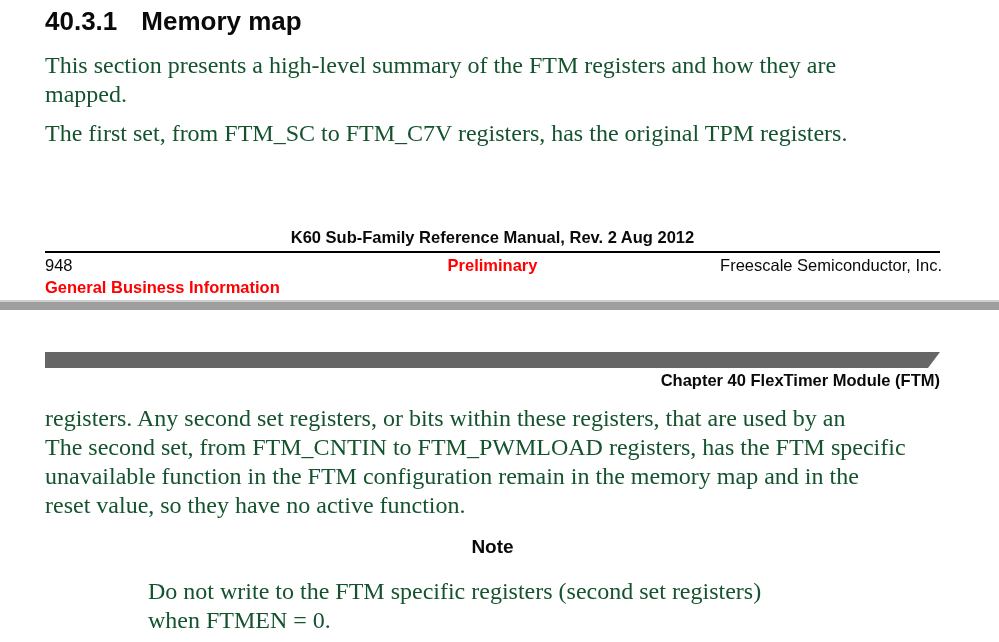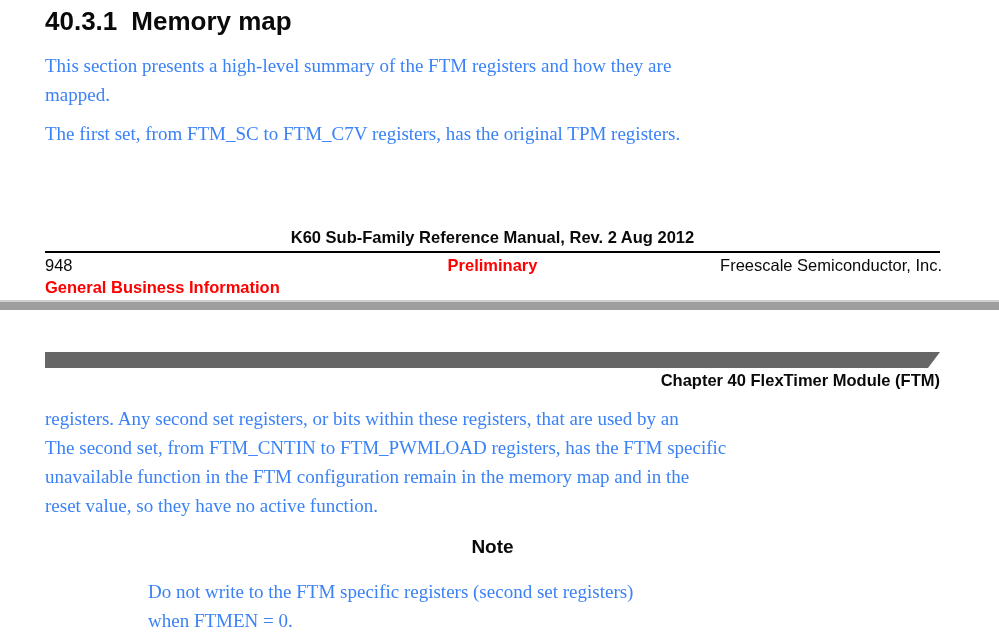--- a/index.html
+++ b/index.html
@@ -20,27 +20,27 @@
 
   
   .section-heading {
     left: 45px; top: 6px;
     font-family: "Liberation Sans", "DejaVu Sans", sans-serif;
     font-weight: bold;
     font-size: 26px;
     color: #0a0a0a;
     white-space: nowrap;
   }
-  .heading-num { margin-right: 14px; }
+  .heading-num { margin-right: 24px; }
 
   .body-line {
-    font-size: 19px;
+    font-size: 24px;
     line-height: 29px;
     white-space: nowrap;
-    color: #3b82f6;
+    color: #14532d;
   }
   .para { left: 45px; }
   #para1 { top: 51px; }
   #para2 { top: 119px; }
 
   
   .manual-title {
     left: 45px; top: 228px; width: 895px;
     text-align: center;
     font-family: "Liberation Sans", "DejaVu Sans", sans-serif;

